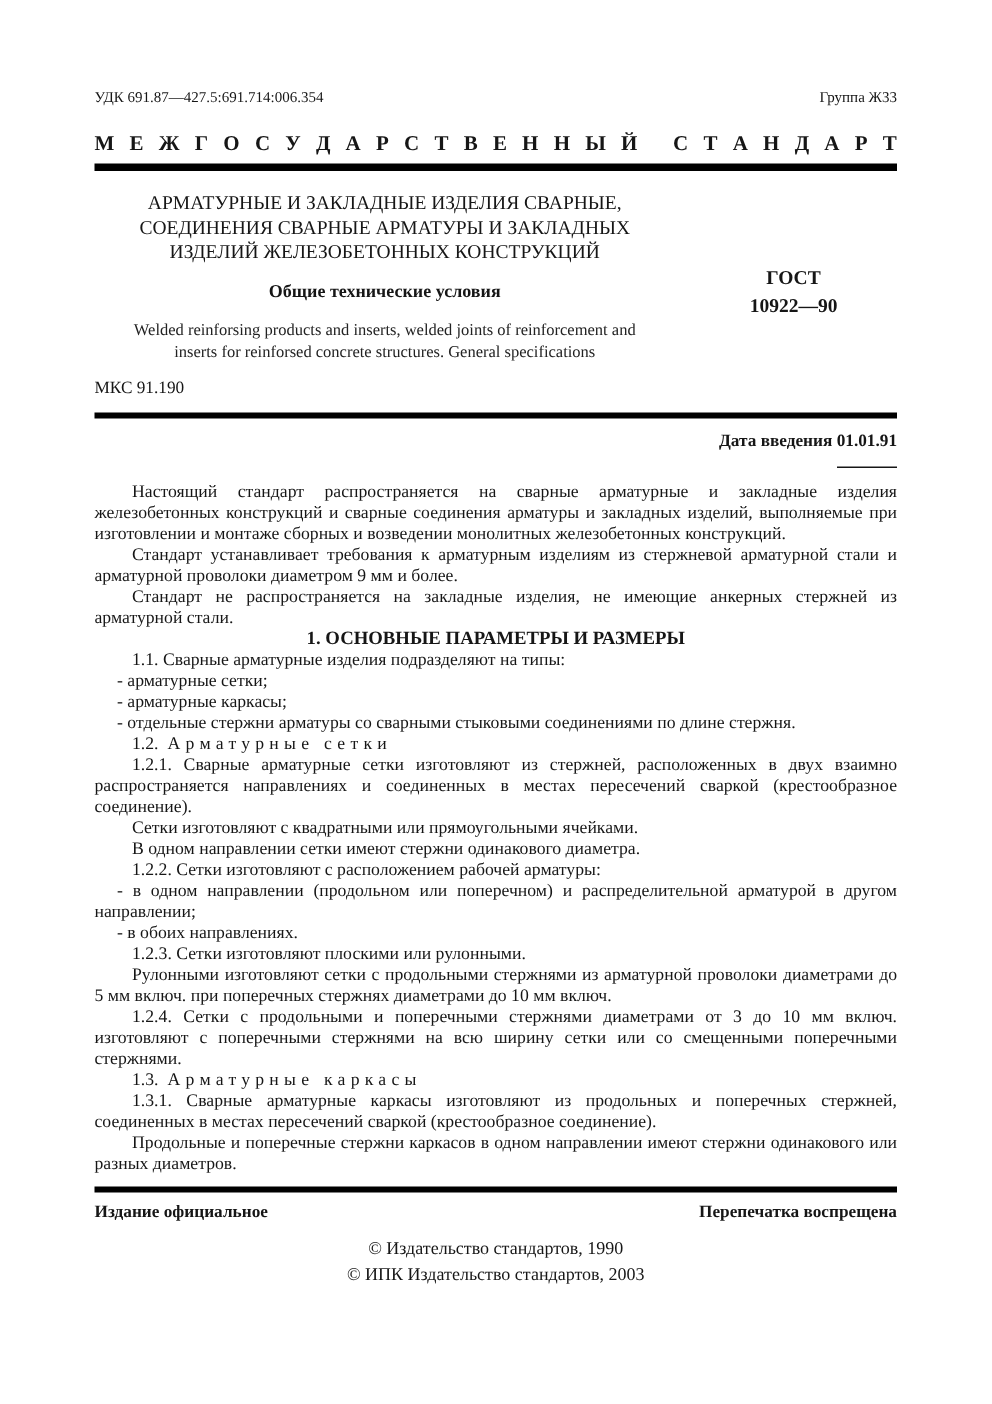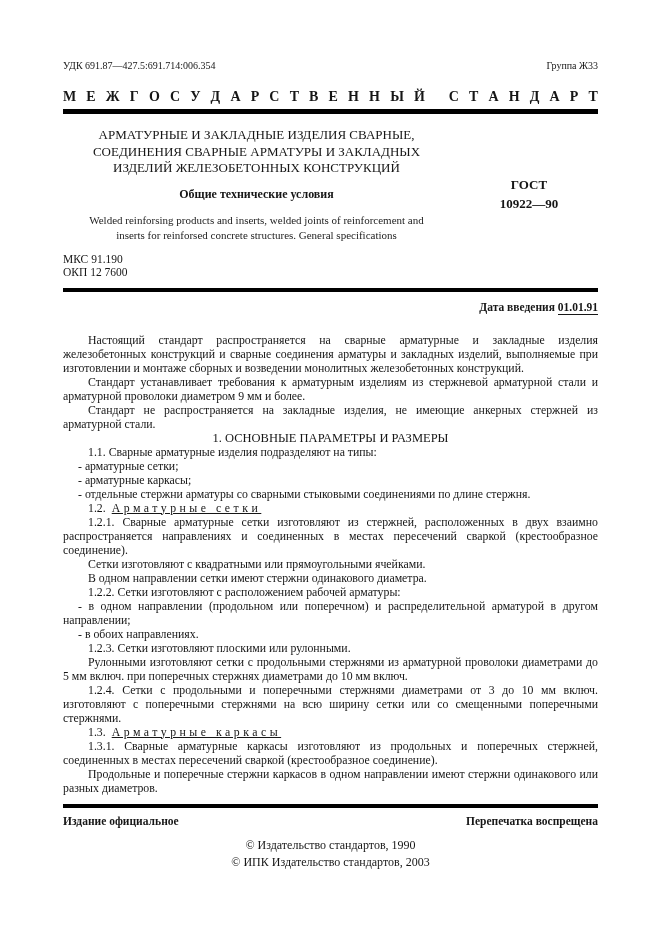--- a/index.html
+++ b/index.html
@@ -14,28 +14,28 @@
   .rule{background:#000;height:4px;}
   .rule-thick{height:5px;}
   .title-row{display:flex;margin-top:13px;}
   .title-col{flex:1 1 auto;text-align:center;padding-right:10px;}
   .ru-title{font-size:13px;font-weight:normal;line-height:16.5px;}
   .subtitle{font-size:12px;font-weight:bold;margin-top:10px;}
   .en-title{font-size:11px;line-height:15px;margin-top:11px;color:#222;}
   .gost-col{width:138px;flex:0 0 auto;text-align:center;font-size:13px;font-weight:bold;line-height:19px;padding-top:48px;}
   .codes{font-size:11.5px;line-height:13px;margin-top:10px;}
   .date-line{text-align:right;font-size:11.5px;font-weight:bold;margin-top:9px;}
-  .date-line .u{border-bottom:1.5px solid #161616;padding-bottom:1px;}
+  .date-line .u{border-bottom:1.5px solid #161616;padding-bottom:11px;}
   .bodytext{margin-top:20px;font-size:11.8px;line-height:14px;text-align:justify;}
   .bodytext p{margin:0;}
   .p{text-indent:25px;}
   .li{text-indent:15px;}
-  .sec-heading{text-align:center;font-weight:normal;font-size:12.5px;margin:5px 0 7px 0;text-indent:0;}
+  .sec-heading{text-align:center;font-weight:bold;font-size:12.5px;margin:5px 0 7px 0;text-indent:0;}
   .sp-num{margin-right:6px;}
-  .sp-text{letter-spacing:3.5px;text-decoration:underline;}
+  .sp-text{letter-spacing:3.5px;}
   .footer-rule{margin-top:9px;}
   .footer-row{display:flex;justify-content:space-between;font-size:11.5px;font-weight:bold;margin-top:7px;}
   .copyright{text-align:center;font-size:12px;line-height:17.5px;margin-top:10px;}
 </style>
 </head>
 <body>
 
 <div class="page">
 
   <div class="top-row">
@@ -88,21 +88,20 @@
       </div>
     </div>
     <div class="gost-col">
       <div>ГОСТ</div>
       <div>10922—90</div>
     </div>
   </div>
 
   <div class="codes">
     <div>МКС 91.190</div>
-    <div>ОКП 12 7600</div>
   </div>
 
   <div class="rule" style="margin-top:9px;"></div>
 
   <div class="date-line">
     <span>Дата введения</span>
     <span class="u">01.01.91</span>
   </div>
 
   <div class="bodytext">

